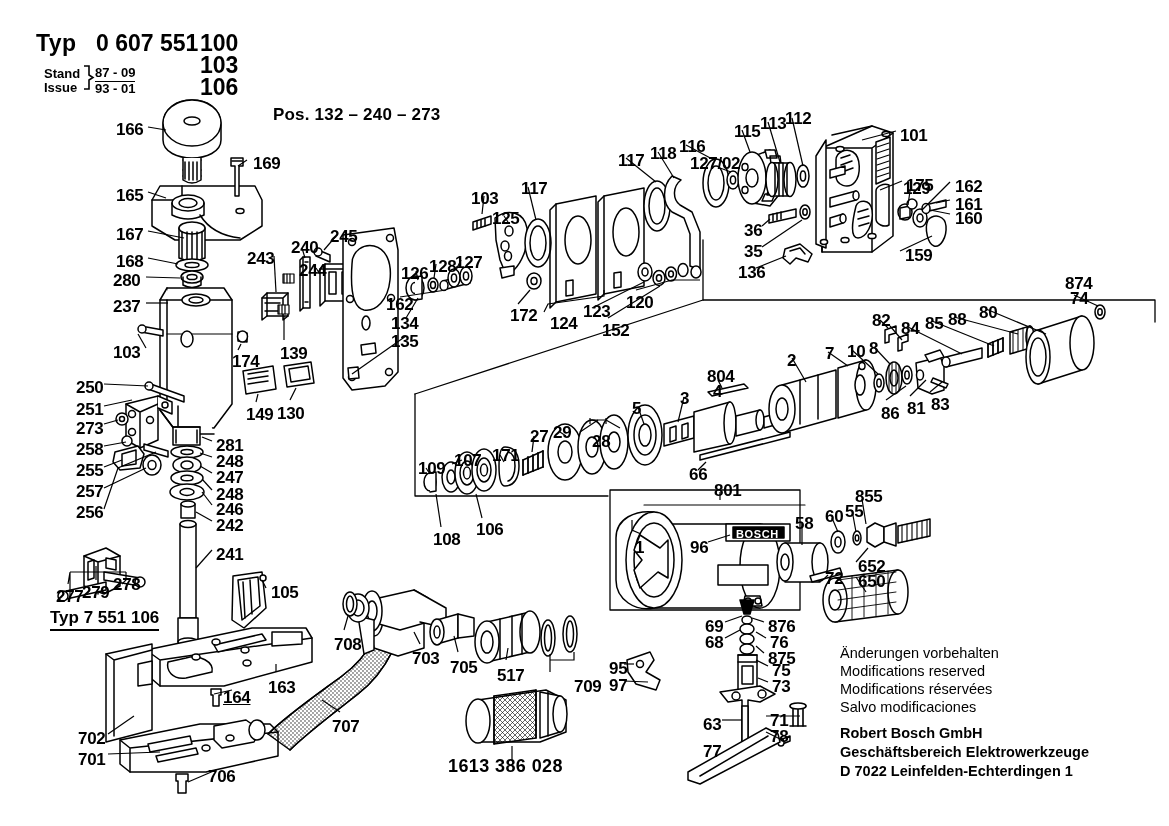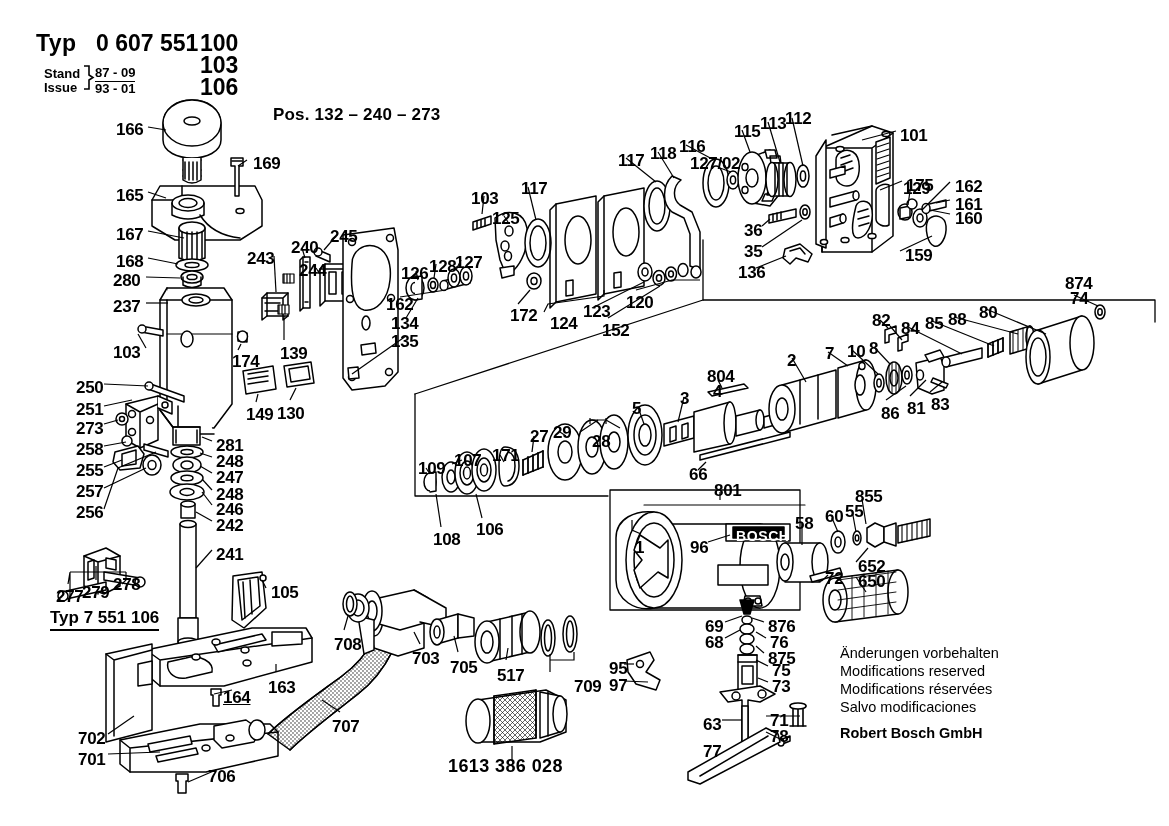--- a/index.html
+++ b/index.html
@@ -72,21 +72,21 @@
   .partno {
     position: absolute;
     font-weight: bold;
     font-size: 18px;
     white-space: nowrap;
     letter-spacing: 0.4px;
   }
   .bosch-logo {
     position: absolute;
     font-weight: bold;
-    font-size: 14px;
+    font-size: 11px;
     letter-spacing: 0.6px;
     white-space: nowrap;
   }
   svg { position: absolute; left: 0; top: 0; overflow: visible; }
 </style>
 </head>
 <body>
 
 <div id="sheet">
 
@@ -865,14 +865,16 @@
 
   <div class="typ7" style="left:50px; top:608px;">Typ 7 551 106</div>
 
   <div class="partno" style="left:448px; top:756px;">1613 386 028</div>
 
   <div class="footer" style="left:840px; top:645px;">Änderungen vorbehalten</div>
   <div class="footer" style="left:840px; top:663px;">Modifications reserved</div>
   <div class="footer" style="left:840px; top:681px;">Modifications réservées</div>
   <div class="footer" style="left:840px; top:699px;">Salvo modificaciones</div>
   <div class="footer b" style="left:840px; top:725px;">Robert Bosch GmbH</div>
+  <div class="footer b" style="left:840px; top:744px;">Geschäftsbereich Elektrowerkzeuge</div>
+  <div class="footer b" style="left:840px; top:763px;">D 7022 Leinfelden-Echterdingen 1</div>
 
 </div>
 
 </body></html>

